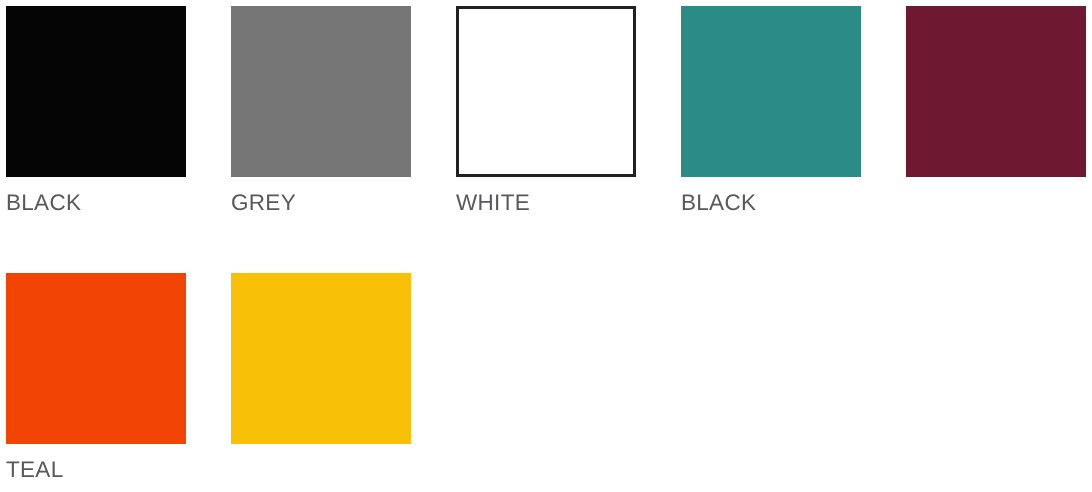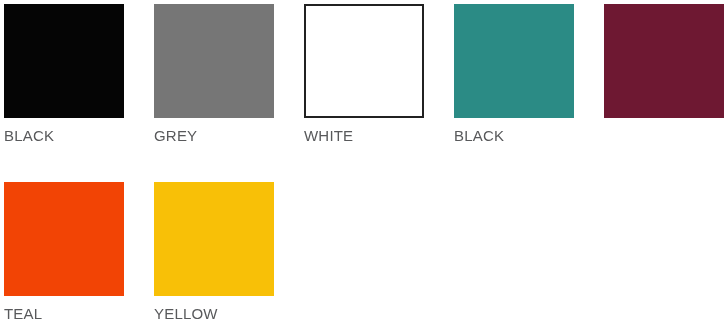--- a/index.html
+++ b/index.html
@@ -84,16 +84,15 @@
       </div>
       <div class="swatch-cell">
         <div class="swatch-chip" style="background: rgb(110, 24, 50);"></div>
       </div>
       <div class="swatch-cell">
         <div class="swatch-chip" style="background: rgb(242, 68, 5);"></div>
         <div class="swatch-label">TEAL</div>
       </div>
       <div class="swatch-cell">
         <div class="swatch-chip" style="background: rgb(248, 192, 7);"></div>
-        <div class="swatch-label">YELLOW</div>
       </div>
     </div>
 </div>
 
 </body></html>

